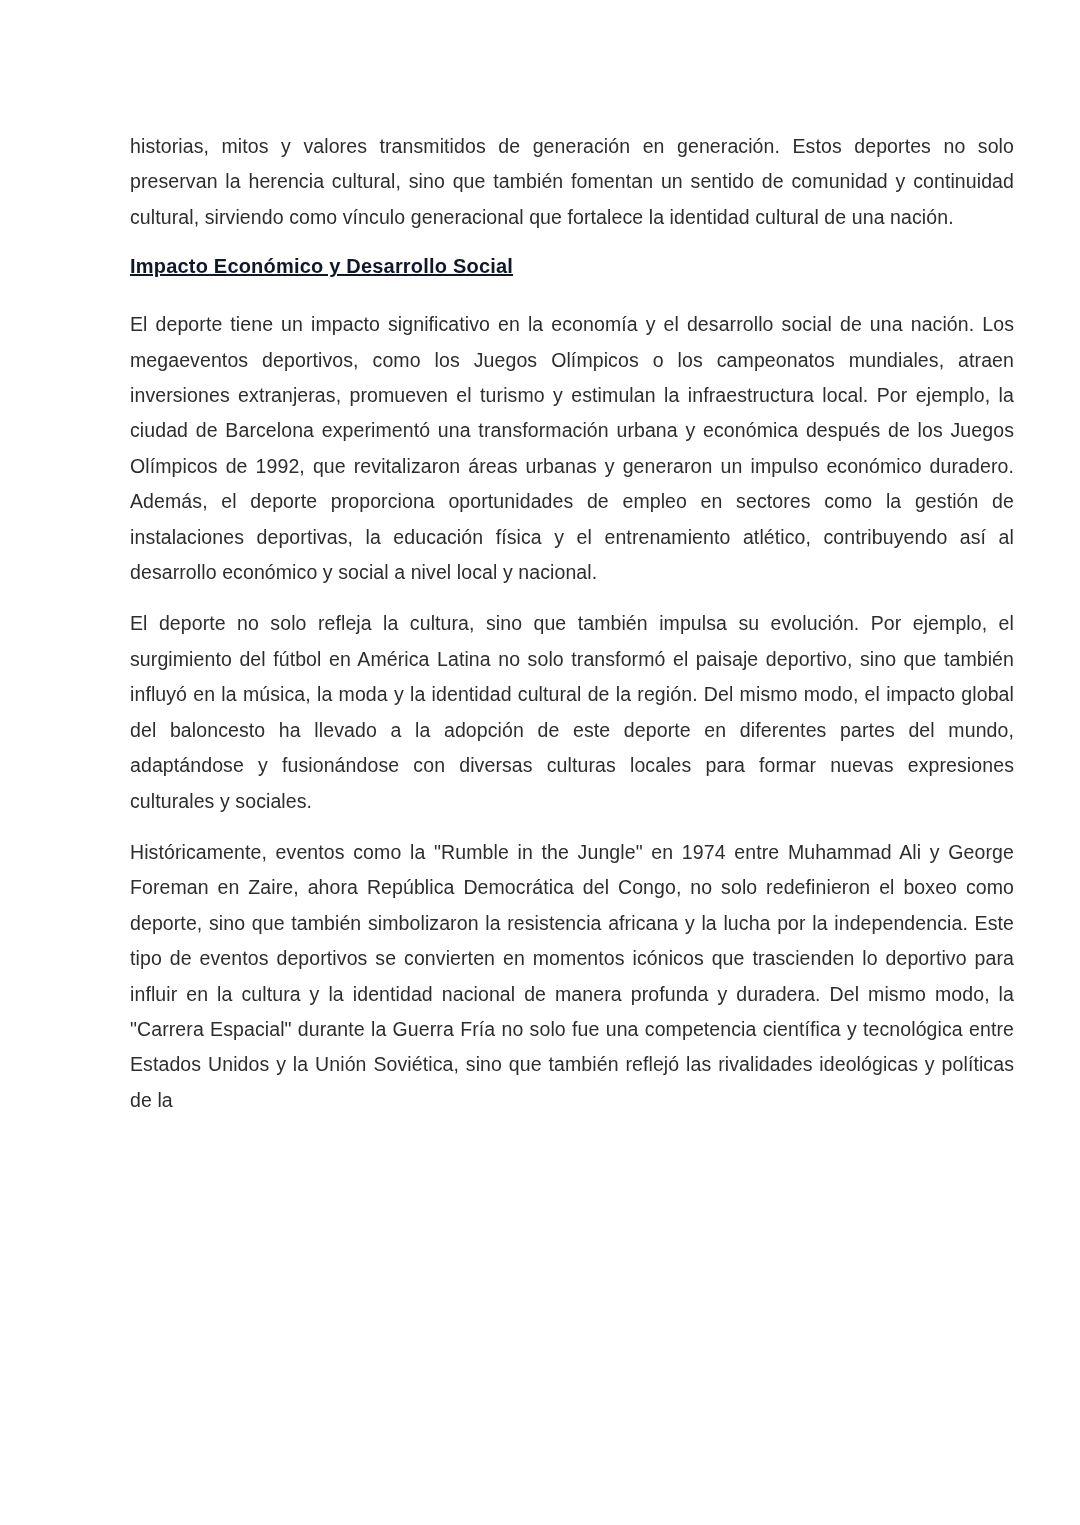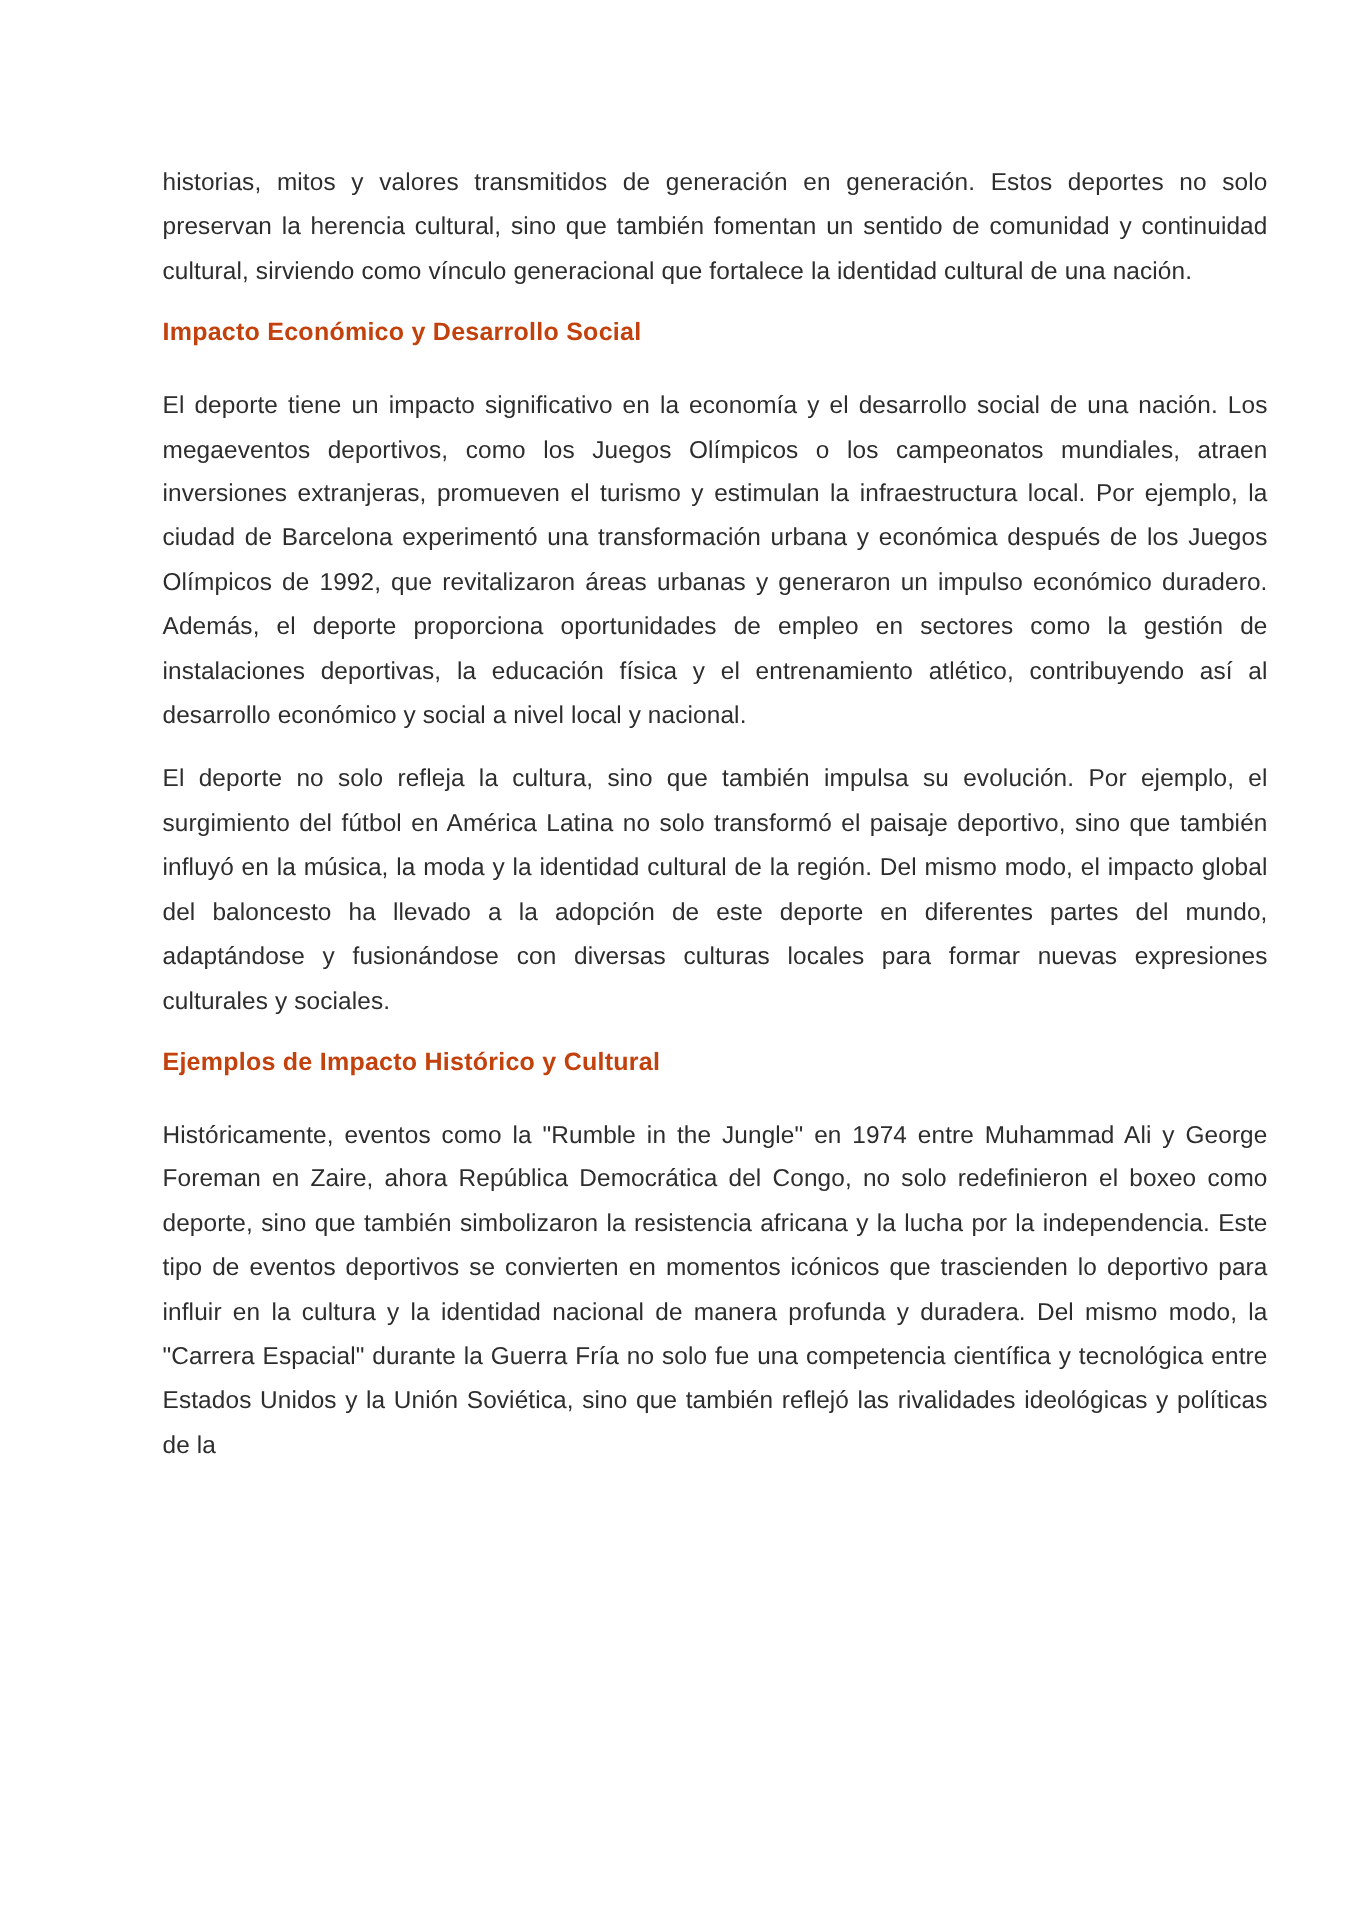--- a/index.html
+++ b/index.html
@@ -26,33 +26,33 @@
     color: #2d2d2d;
     text-align: justify;
     font-family: "Liberation Sans", sans-serif;
   }
   .doc h2 {
     margin: 16px 0 26px 0;
     font-size: 20px;
     line-height: 30px;
     font-weight: 700;
     letter-spacing: 0.2px;
-    color: #c2410c;
+    color: #0f172a;
     text-align: left;
     font-family: "Liberation Sans", sans-serif;
+    text-decoration: underline;
   }
   .doc > :first-child {
     margin-top: 0;
   }
 </style>
 </head>
 <body>
 
 <main class="page">
   <article class="doc" id="doc-content">
       <p>historias, mitos y valores transmitidos de generación en generación. Estos deportes no solo preservan la herencia cultural, sino que también fomentan un sentido de comunidad y continuidad cultural, sirviendo como vínculo generacional que fortalece la identidad cultural de una nación.</p>
       <h2>Impacto Económico y Desarrollo Social</h2>
       <p>El deporte tiene un impacto significativo en la economía y el desarrollo social de una nación. Los megaeventos deportivos, como los Juegos Olímpicos o los campeonatos mundiales, atraen inversiones extranjeras, promueven el turismo y estimulan la infraestructura local. Por ejemplo, la ciudad de Barcelona experimentó una transformación urbana y económica después de los Juegos Olímpicos de 1992, que revitalizaron áreas urbanas y generaron un impulso económico duradero. Además, el deporte proporciona oportunidades de empleo en sectores como la gestión de instalaciones deportivas, la educación física y el entrenamiento atlético, contribuyendo así al desarrollo económico y social a nivel local y nacional.</p>
       <p>El deporte no solo refleja la cultura, sino que también impulsa su evolución. Por ejemplo, el surgimiento del fútbol en América Latina no solo transformó el paisaje deportivo, sino que también influyó en la música, la moda y la identidad cultural de la región. Del mismo modo, el impacto global del baloncesto ha llevado a la adopción de este deporte en diferentes partes del mundo, adaptándose y fusionándose con diversas culturas locales para formar nuevas expresiones culturales y sociales.</p>
-      <h2>Ejemplos de Impacto Histórico y Cultural</h2>
       <p>Históricamente, eventos como la "Rumble in the Jungle" en 1974 entre Muhammad Ali y George Foreman en Zaire, ahora República Democrática del Congo, no solo redefinieron el boxeo como deporte, sino que también simbolizaron la resistencia africana y la lucha por la independencia. Este tipo de eventos deportivos se convierten en momentos icónicos que trascienden lo deportivo para influir en la cultura y la identidad nacional de manera profunda y duradera. Del mismo modo, la "Carrera Espacial" durante la Guerra Fría no solo fue una competencia científica y tecnológica entre Estados Unidos y la Unión Soviética, sino que también reflejó las rivalidades ideológicas y políticas de la</p>
     </article>
 </main>
 
 </body></html>

